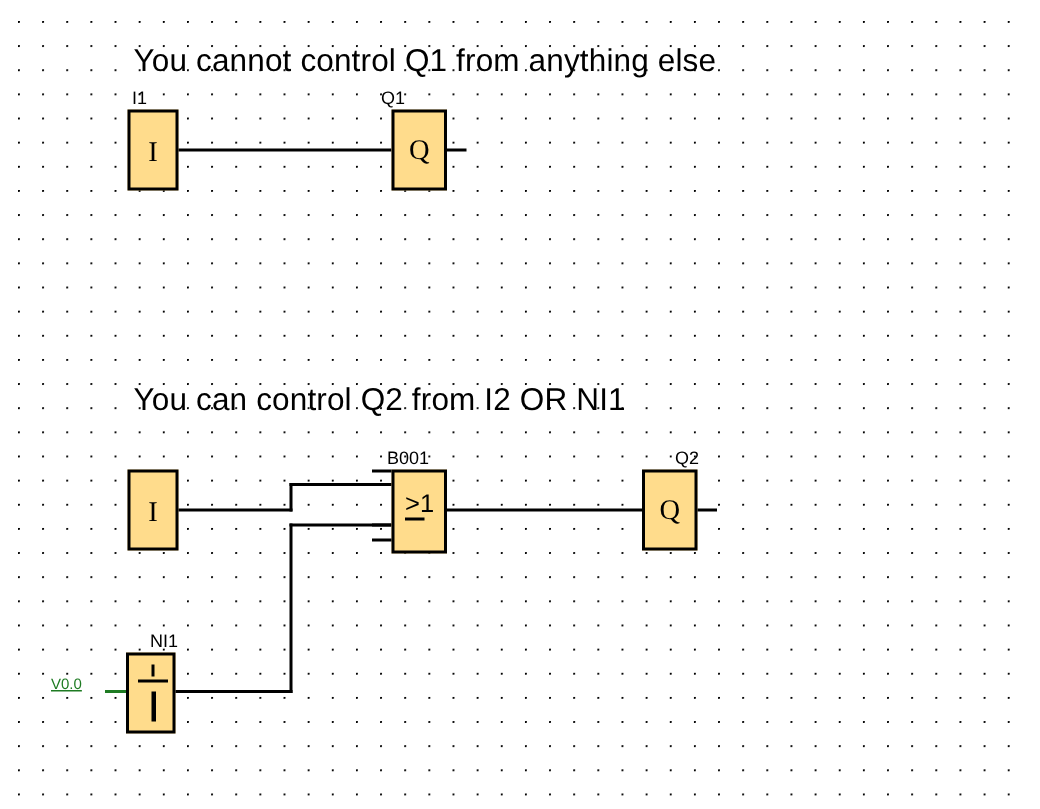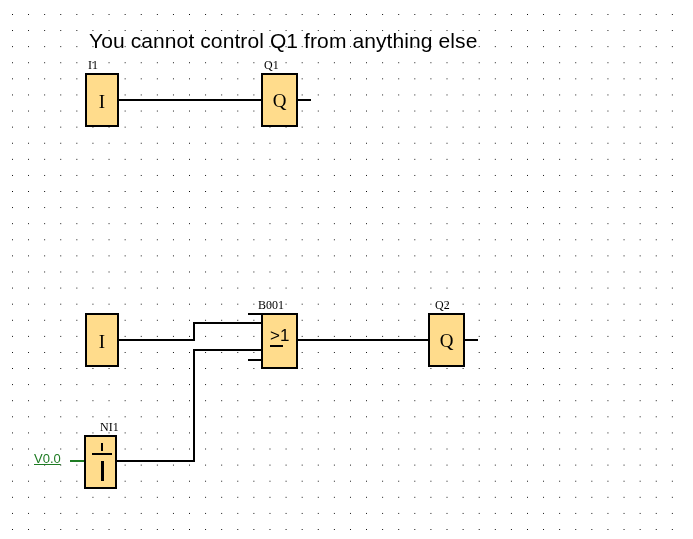--- a/index.html
+++ b/index.html
@@ -45,21 +45,21 @@
     left: 0; right: 0;
     text-align: center;
     color: #000000;
     font-family: "Liberation Serif", serif;
     font-size: 19px;
     line-height: 1;
   }
   .block-label {
     position: absolute;
     color: #000000;
-    font-family: Liberation Serif, serif;
+    font-family: Liberation Sans, sans-serif;
     font-size: 12px;
     white-space: nowrap;
     line-height: 1;
   }
 
   
   .or-glyph {
     position: absolute;
     color: #000000;
     font-family: "Liberation Sans", sans-serif;
@@ -84,49 +84,50 @@
     background: #000000;
   }
   .wire-green {
     position: absolute;
     background: #1E7B23;
   }
   .green-label {
     position: absolute;
     color: #1E7B23;
     font-family: "Liberation Sans", sans-serif;
-    font-size: 13px;
+    font-size: 10px;
     white-space: nowrap;
     line-height: 1;
     text-decoration: underline;
   }
 </style>
 </head>
 <body>
 
 <div id="canvas">
 
   <div class="heading" style="left:89px; top:29px;">You cannot control Q1 from anything else</div>
 
   <div class="block-label" style="left:88px; top:59px;">I1</div>
 
   <div class="block" style="left:85px; top:73px; width:34px; height:54px;">
     <div class="block-glyph" style="top:17px;">I</div>
   </div>
 
   <div class="wire" style="left:119px; top:99px; width:142px; height:2px;"></div>
 
-  <div class="block-label" style="left:264px; top:59px;">Q1</div>
+  <div class="block-label" style="left:254px; top:59px;">Q1</div>
 
   <div class="block" style="left:261px; top:73px; width:37px; height:54px;">
     <div class="block-glyph" style="top:16px;">Q</div>
   </div>
 
   <div class="wire" style="left:298px; top:99px; width:13px; height:2px;"></div>
 
+  <div class="heading" style="left:89px; top:255px;">You can control Q2 from I2 OR NI1</div>
 
   <div class="block-label" style="left:88px; top:315px;">I2</div>
 
   <div class="block" style="left:85px; top:313px; width:34px; height:54px;">
     <div class="block-glyph" style="top:17px;">I</div>
   </div>
 
   <div class="wire" style="left:119px; top:339px; width:76px; height:2px;"></div>
 
   <div class="wire" style="left:193px; top:322px; width:2px; height:19px;"></div>
@@ -162,21 +163,21 @@
   <div class="block" style="left:261px; top:313px; width:37px; height:56px;">
     <div class="or-glyph" style="left:7px; top:12px;">&gt;1</div>
     <div class="or-underline" style="left:7px; top:30px; width:13px; height:2px;"></div>
   </div>
 
   <div class="wire" style="left:248px; top:313px; width:13px; height:2px;"></div>
   <div class="wire" style="left:248px; top:359px; width:13px; height:2px;"></div>
 
   <div class="wire" style="left:298px; top:339px; width:130px; height:2px;"></div>
 
-  <div class="block-label" style="left:435px; top:299px;">Q2</div>
+  <div class="block-label" style="left:450px; top:299px;">Q2</div>
 
   <div class="block" style="left:428px; top:313px; width:37px; height:54px;">
     <div class="block-glyph" style="top:16px;">Q</div>
   </div>
 
   <div class="wire" style="left:465px; top:339px; width:13px; height:2px;"></div>
 
 </div>
 
 </body></html>

